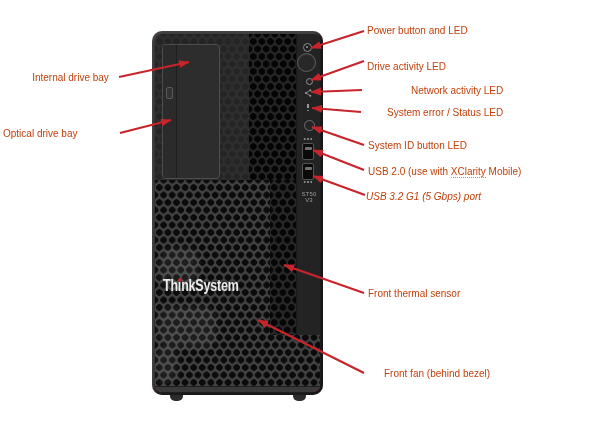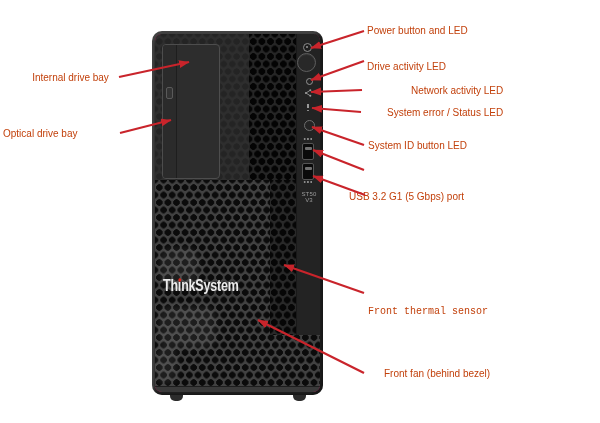--- a/index.html
+++ b/index.html
@@ -98,22 +98,22 @@
   
   .lbl{position:absolute;font-size:10px;line-height:17px;color:#c2410c;white-space:nowrap;z-index:4;}
   .lbl-internal{left:14px;top:69px;width:113px;text-align:center;}
   .lbl-optical{left:3px;top:125px;width:115px;text-align:left;}
   .lbl-power{left:367px;top:22px;}
   .lbl-drive{left:367px;top:58px;}
   .lbl-network{left:366px;top:82px;margin-left:45px;}
   .lbl-syserr{left:387px;top:104px;}
   .lbl-sysid{left:368px;top:137px;}
   .lbl-usb2{left:368px;top:163px;}
-  .lbl-usb3{left:349px;top:188px;}
-  .lbl-thermal{left:368px;top:303px;font-family:Liberation Mono, monospace;}
+  .lbl-usb3{left:366px;top:188px;font-style:italic;}
+  .lbl-thermal{left:368px;top:285px;}
   .lbl-fan{left:384px;top:365px;}
   .flag{border-bottom:1.5px dotted rgba(204,40,48,.65);}
 
   .arrows{position:absolute;left:0;top:0;z-index:5;pointer-events:none;}
 </style>
 </head>
 <body>
 
 <div class="canvas">
 
@@ -162,20 +162,21 @@
   </div>
 
   <div class="lbl lbl-internal">Internal drive bay</div>
   <div class="lbl lbl-optical">Optical drive bay</div>
 
   <div class="lbl lbl-power">Power button and LED</div>
   <div class="lbl lbl-drive">Drive activity LED</div>
   <div class="lbl lbl-network">Network activity LED</div>
   <div class="lbl lbl-syserr">System error / Status LED</div>
   <div class="lbl lbl-sysid">System ID button LED</div>
+  <div class="lbl lbl-usb2"><span>USB 2.0 (use with </span><span class="flag">XClarity</span><span> Mobile)</span></div>
   <div class="lbl lbl-usb3">USB 3.2 G1 (5 Gbps) port</div>
   <div class="lbl lbl-thermal">Front thermal sensor</div>
   <div class="lbl lbl-fan">Front fan (behind bezel)</div>
 
   <svg class="arrows" width="600" height="423" viewBox="0 0 600 423">
     <defs>
       <marker id="ah" markerUnits="userSpaceOnUse" markerWidth="12" markerHeight="10" refX="10" refY="4" orient="auto">
         <path d="M0,0 L10.5,4 L0,8 Z" fill="#c9242b"></path>
       </marker>
     </defs>

